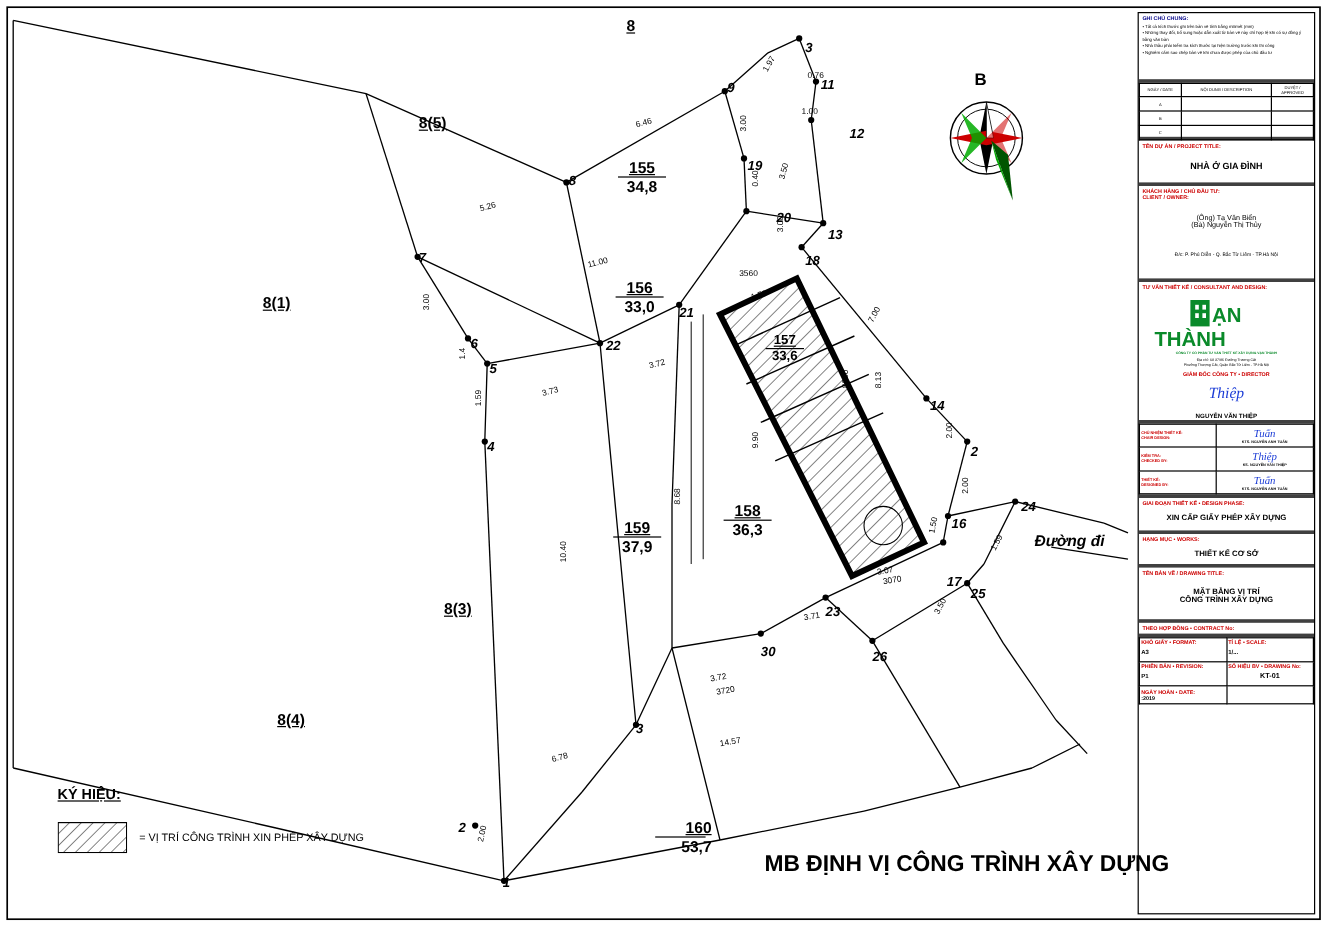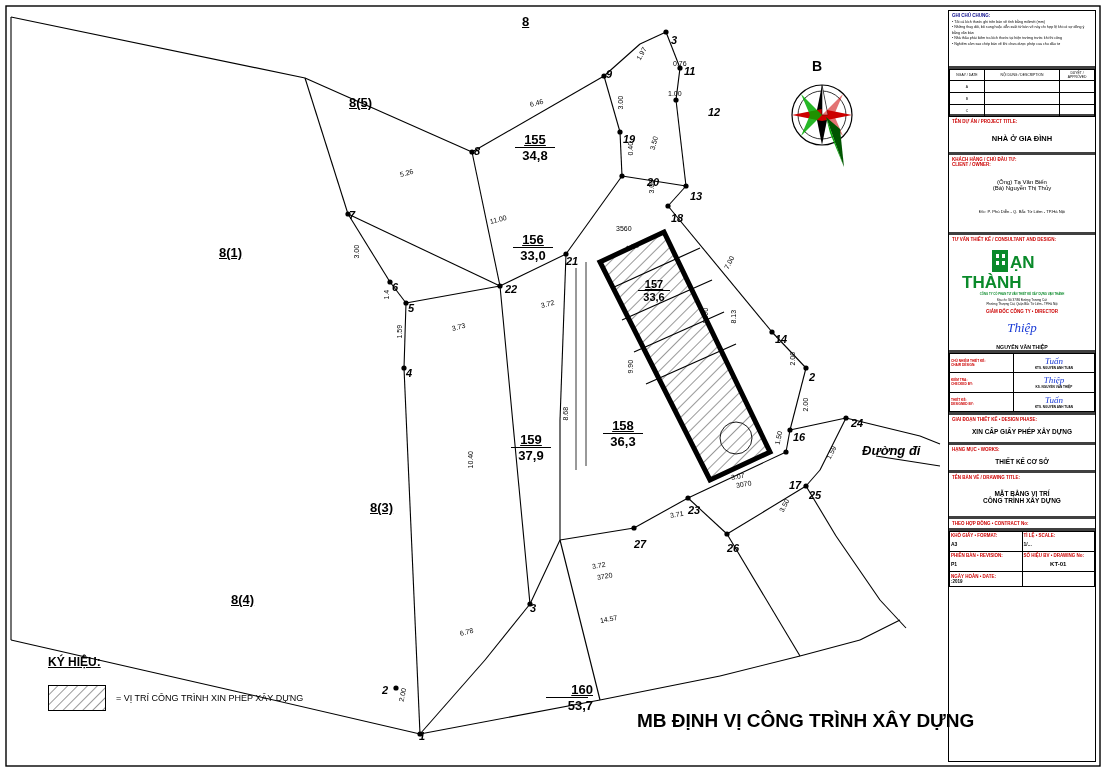--- a/index.html
+++ b/index.html
@@ -223,21 +223,21 @@
       <div class="lbl num" style="left: 789px; top: 455px; margin-top: 24px;">17</div>
       <div class="lbl num" style="left: 671px; top: 212px;">18</div>
       <div class="lbl num" style="left: 623px; top: 133px;">19</div>
       <div class="lbl num" style="left: 623px; top: 176px; margin-left: 24px;">20</div>
       <div class="lbl num" style="left: 566px; top: 255px;">21</div>
       <div class="lbl num" style="left: 505px; top: 283px;">22</div>
       <div class="lbl num" style="left: 688px; top: 504px;">23</div>
       <div class="lbl num" style="left: 851px; top: 417px;">24</div>
       <div class="lbl num" style="left: 809px; top: 489px;">25</div>
       <div class="lbl num" style="left: 727px; top: 542px;">26</div>
-      <div class="lbl num" style="left: 634px; top: 538px;">27</div>
+      <div class="lbl num" style="left: 634px; top: 538px;">30</div>
       <div class="lbl num" style="left: 419px; top: 730px;">1</div>
       <div class="lbl num" style="left: 382px; top: 684px;">2</div>
       <div class="lbl num" style="left: 530px; top: 602px;">3</div>
       <div class="lbl num" style="left: 406px; top: 367px;">4</div>
       <div class="lbl num" style="left: 408px; top: 302px;">5</div>
       <div class="lbl num" style="left: 392px; top: 281px;">6</div>
       <div class="lbl num" style="left: 349px; top: 209px;">7</div>
     </div>
 
   <div id="dim-layer">

